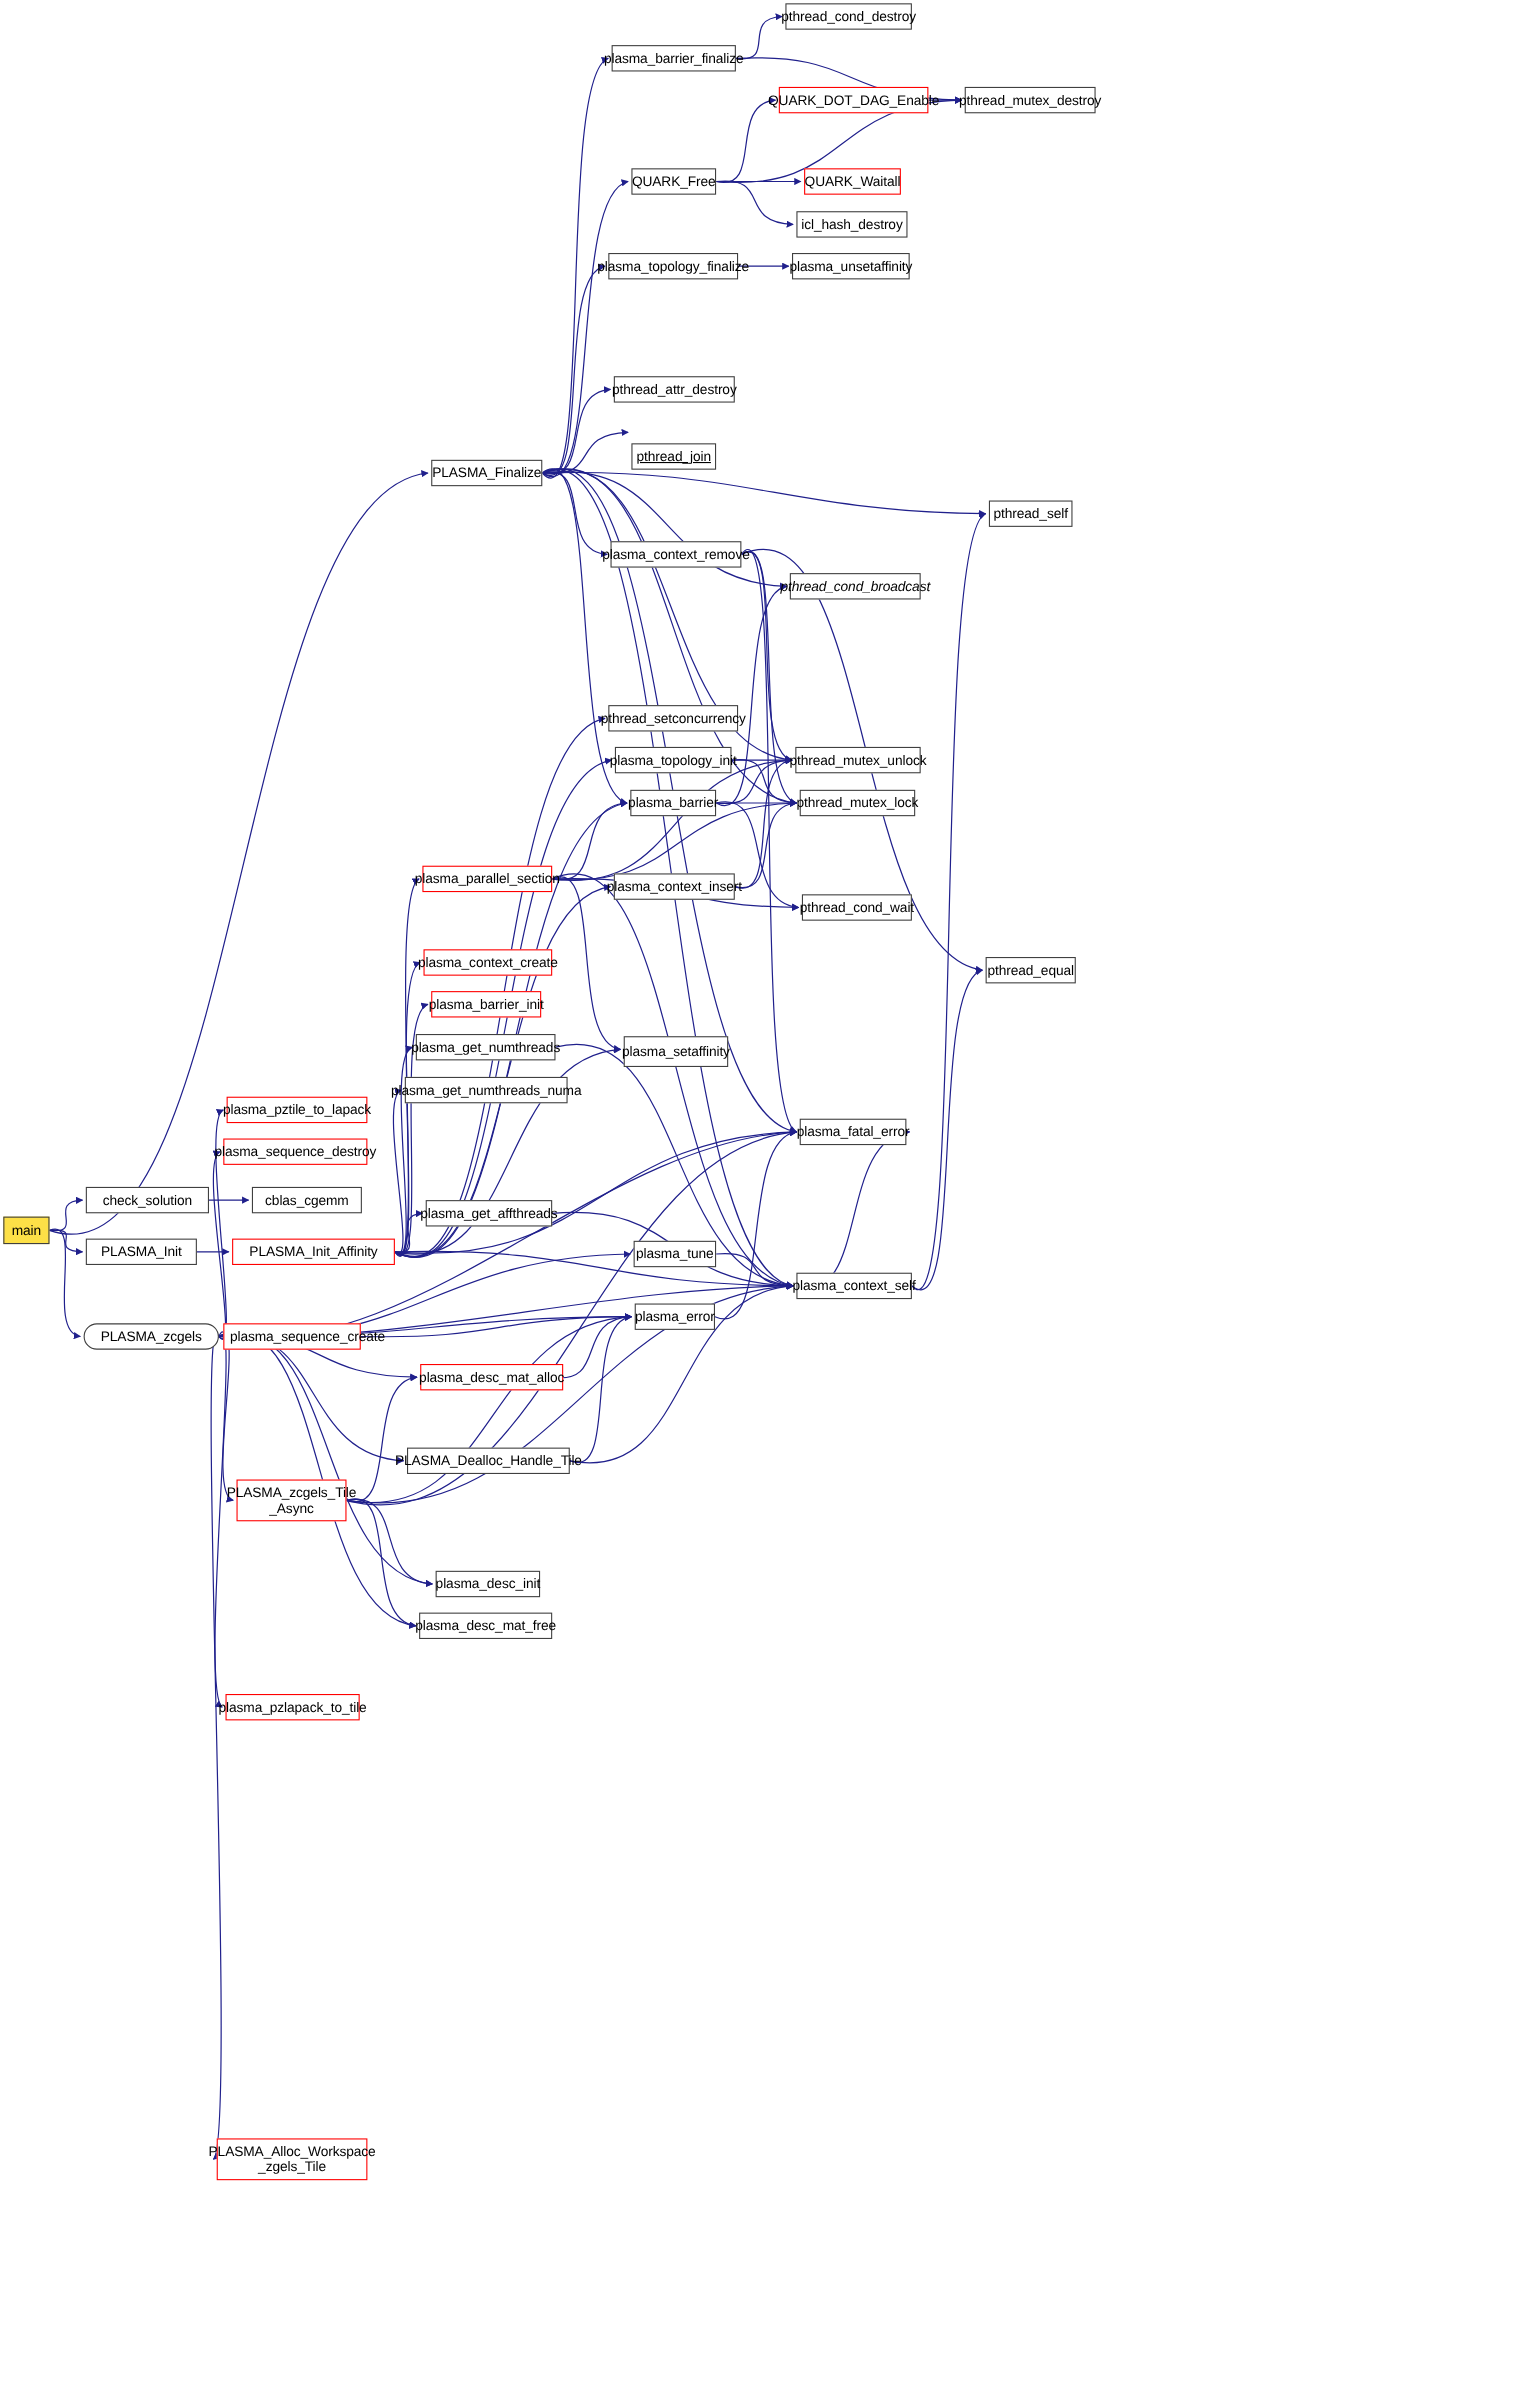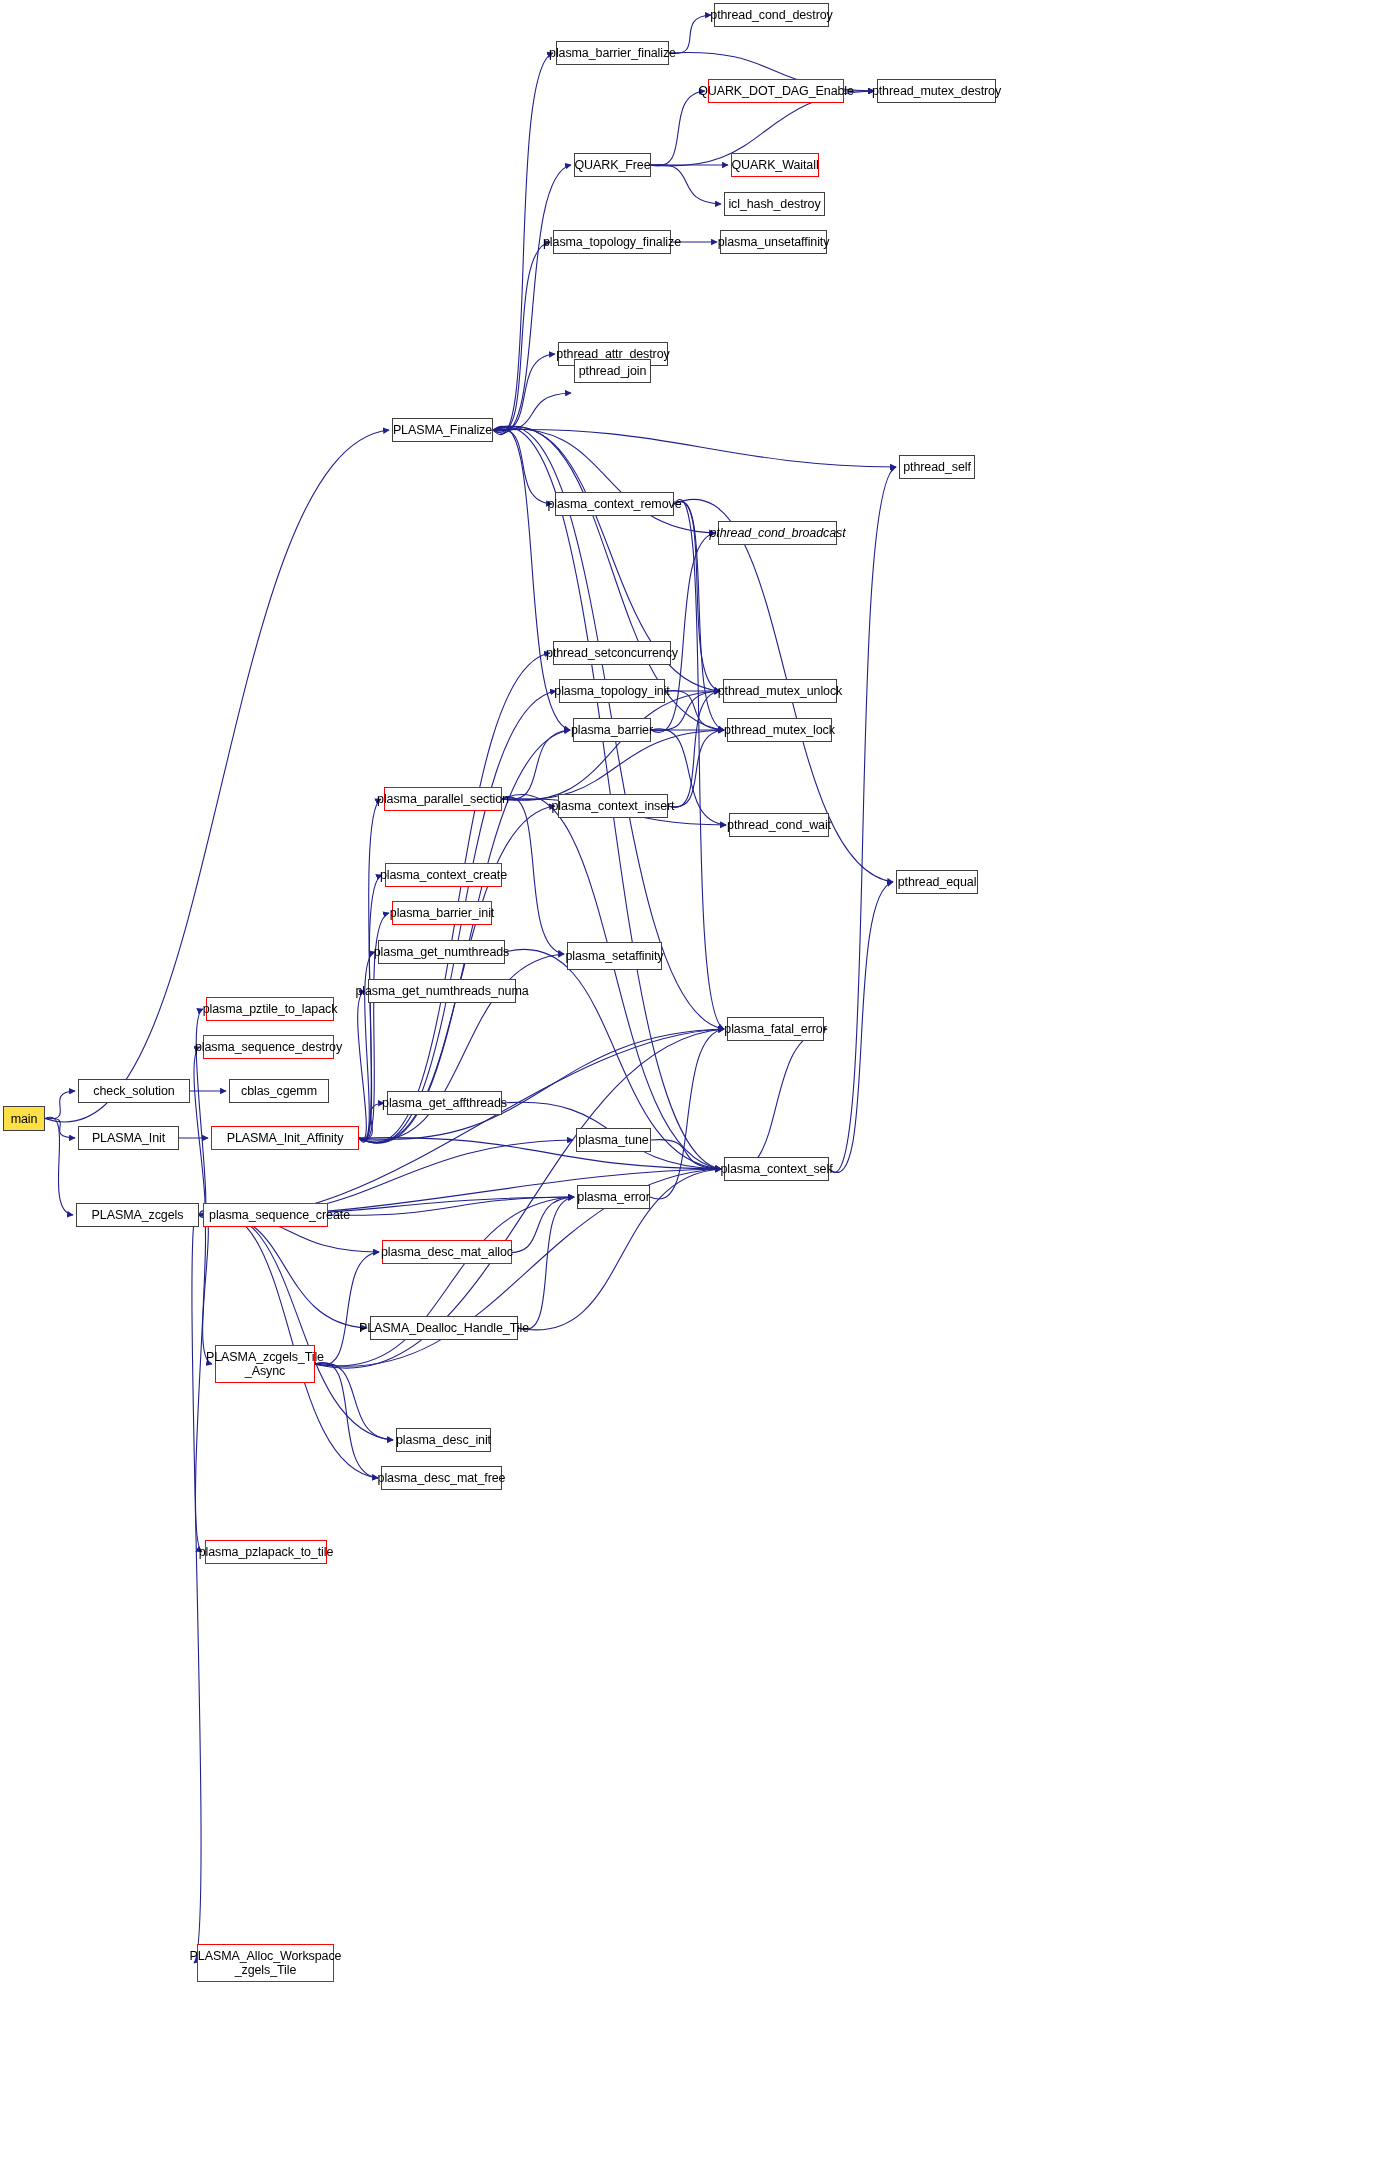--- a/index.html
+++ b/index.html
@@ -139,21 +139,21 @@
         <path d="M 829 1169 C 877.8 1209.18, 844.2 894.054, 893 882" fill="none" stroke="#20208c" stroke-width="1.1" marker-end="url(#arrow)"></path>
         <path d="M 724 1169 C 790.35 1188.6, 760.65 1034.88, 827 1029" fill="none" stroke="#20208c" stroke-width="1.1" marker-end="url(#arrow)"></path>
       </g>
   </svg>
   <div id="nodes">
       <div class="node current" style="left: 3px; top: 1106px; width: 42px; height: 25px;">main</div>
       <div class="node" style="left: 78px; top: 1079px; width: 112px; height: 24px;">check_solution</div>
       <div class="node" style="left: 229px; top: 1079px; width: 100px; height: 24px;">cblas_cgemm</div>
       <div class="node" style="left: 78px; top: 1126px; width: 101px; height: 24px;">PLASMA_Init</div>
       <div class="node red" style="left: 211px; top: 1126px; width: 148px; height: 24px;">PLASMA_Init_Affinity</div>
-      <div class="node" style="left: 76px; top: 1203px; width: 123px; height: 24px;">PLASMA_zcgels</div>
+      <div class="node" style="left: 76px; top: 1203px; width: 123px; height: 24px; border-radius: 12px;">PLASMA_zcgels</div>
       <div class="node red" style="left: 197px; top: 1944px; width: 137px; height: 38px;">PLASMA_Alloc_Workspace
 _zgels_Tile</div>
       <div class="node red" style="left: 206px; top: 997px; width: 128px; height: 24px;">plasma_pztile_to_lapack</div>
       <div class="node red" style="left: 203px; top: 1035px; width: 131px; height: 24px;">plasma_sequence_destroy</div>
       <div class="node red" style="left: 203px; top: 1203px; width: 125px; height: 24px; padding-left: 28px;">plasma_sequence_create</div>
       <div class="node red" style="left: 215px; top: 1345px; width: 100px; height: 38px;">PLASMA_zcgels_Tile
 _Async</div>
       <div class="node red" style="left: 205px; top: 1540px; width: 122px; height: 24px;">plasma_pzlapack_to_tile</div>
       <div class="node red" style="left: 384px; top: 787px; width: 118px; height: 24px;">plasma_parallel_section</div>
       <div class="node red" style="left: 385px; top: 863px; width: 117px; height: 24px;">plasma_context_create</div>
@@ -164,21 +164,21 @@
       <div class="node red" style="left: 382px; top: 1240px; width: 130px; height: 24px;">plasma_desc_mat_alloc</div>
       <div class="node" style="left: 370px; top: 1316px; width: 148px; height: 24px;">PLASMA_Dealloc_Handle_Tile</div>
       <div class="node" style="left: 396px; top: 1428px; width: 95px; height: 24px;">plasma_desc_init</div>
       <div class="node" style="left: 381px; top: 1466px; width: 121px; height: 24px;">plasma_desc_mat_free</div>
       <div class="node" style="left: 392px; top: 418px; width: 101px; height: 24px;">PLASMA_Finalize</div>
       <div class="node" style="left: 556px; top: 41px; width: 113px; height: 24px;">plasma_barrier_finalize</div>
       <div class="node" style="left: 574px; top: 153px; width: 77px; height: 24px;">QUARK_Free</div>
       <div class="node" style="left: 553px; top: 230px; width: 118px; height: 24px;">plasma_topology_finalize</div>
       <div class="node" style="left: 555px; top: 492px; width: 119px; height: 24px;">plasma_context_remove</div>
       <div class="node" style="left: 558px; top: 342px; width: 110px; height: 24px;">pthread_attr_destroy</div>
-      <div class="node" style="left: 574px; top: 359px; width: 77px; height: 24px;">pthread_join</div>
+      <div class="node" style="left: 574px; top: 403px; width: 77px; height: 24px; text-decoration: underline;">pthread_join</div>
       <div class="node" style="left: 553px; top: 641px; width: 118px; height: 24px;">pthread_setconcurrency</div>
       <div class="node" style="left: 559px; top: 679px; width: 106px; height: 24px;">plasma_topology_init</div>
       <div class="node" style="left: 573px; top: 718px; width: 78px; height: 24px;">plasma_barrier</div>
       <div class="node" style="left: 558px; top: 794px; width: 110px; height: 24px;">plasma_context_insert</div>
       <div class="node" style="left: 567px; top: 942px; width: 95px; height: 28px;">plasma_setaffinity</div>
       <div class="node" style="left: 576px; top: 1128px; width: 75px; height: 24px;">plasma_tune</div>
       <div class="node" style="left: 577px; top: 1185px; width: 73px; height: 24px;">plasma_error</div>
       <div class="node" style="left: 714px; top: 3px; width: 115px; height: 24px;">pthread_cond_destroy</div>
       <div class="node red" style="left: 708px; top: 79px; width: 136px; height: 24px;">QUARK_DOT_DAG_Enable</div>
       <div class="node red" style="left: 731px; top: 153px; width: 88px; height: 24px;">QUARK_Waitall</div>

